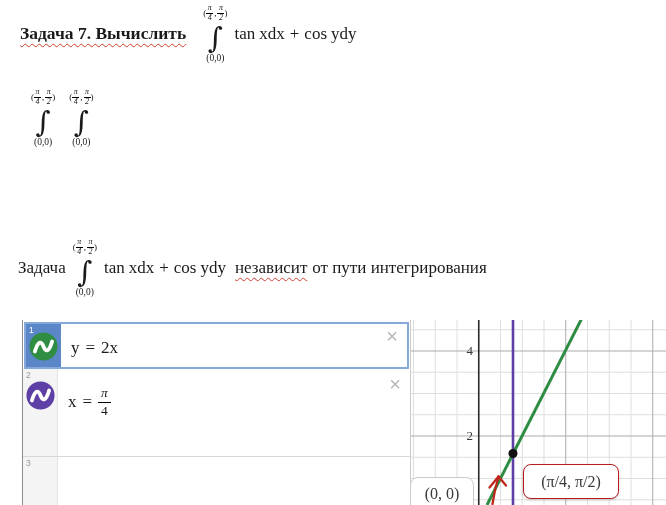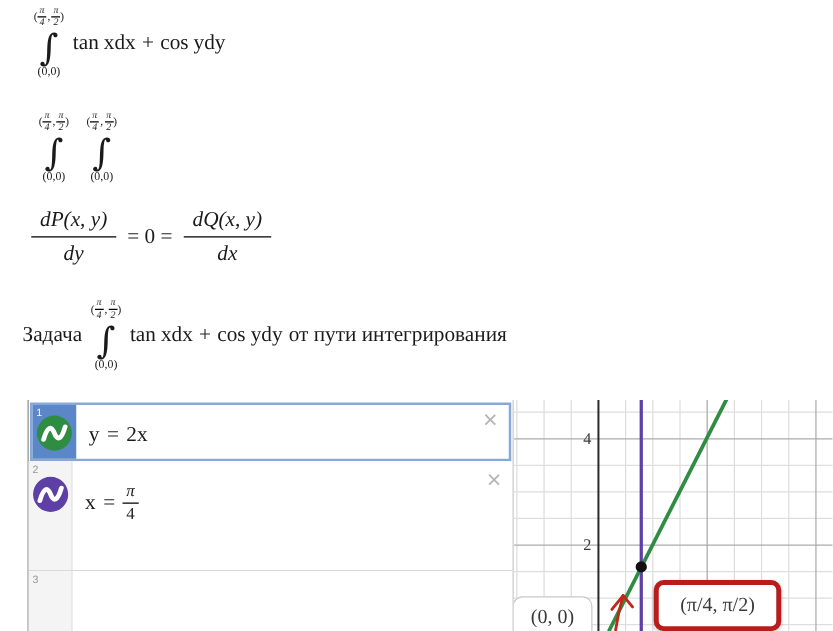--- a/index.html
+++ b/index.html
@@ -79,28 +79,29 @@
   .graph svg { position: absolute; left: 0; top: 0; }
   .ytick { position: absolute; width: 14px; text-align: right; font-size: 13px; color: #3c3c3c; }
   .ytick4 { left: 48px; top: 23px; }
   .ytick2 { left: 48px; top: 108px; }
   .glabel {
     position: absolute; background: #fff; color: #3a3a3a;
     display: flex; align-items: center; justify-content: center;
     font-size: 16px; border-radius: 8px;
   }
   .lab-origin { left: -1px; top: 157px; width: 64px; height: 42px; border: 1px solid #c9c9c9; align-items: flex-start; padding-top: 7px; box-sizing: border-box; }
-  .lab-point { left: 112px; top: 144px; width: 94px; height: 33px; border: 4px solid #b91c1c; box-shadow: 0 1px 3px rgba(0,0,0,0.18); }
+  .lab-point { left: 112px; top: 144px; width: 94px; height: 33px; border: 1px solid #b91c1c; box-shadow: 0 1px 3px rgba(0,0,0,0.18); }
 </style>
 </head>
 <body>
 
 <div class="page">
 
   <div class="mline line1">
+    <span class="doc-title sp-err">Задача 7. Вычислить</span>
     <span class="intgrp">
       <span class="ulim">
         <span>(</span>
         <span class="tfrac">
             <span class="tnum">π</span>
             <span class="tden">4</span>
           </span>
         <span class="ucomma">,</span>
         <span class="tfrac">
             <span class="tnum">π</span>
@@ -146,31 +147,20 @@
             <span class="tnum">π</span>
             <span class="tden">2</span>
           </span>
         <span>)</span>
       </span>
       <span class="intsign">∫</span>
       <span class="llim">(0,0)</span>
     </span>
   </div>
 
-  <div class="mline line3">
-    <span class="bigfrac">
-      <span class="bnum">dP(x, y)</span>
-      <span class="bden">dy</span>
-    </span>
-    <span class="eqmid"><span>=</span> <span>0</span> <span>=</span></span>
-    <span class="bigfrac">
-      <span class="bnum">dQ(x, y)</span>
-      <span class="bden">dx</span>
-    </span>
-  </div>
 
   <div class="mline line4">
     <span>Задача</span>
     <span class="intgrp">
       <span class="ulim">
         <span>(</span>
         <span class="tfrac">
             <span class="tnum">π</span>
             <span class="tden">4</span>
           </span>
@@ -180,20 +170,21 @@
             <span class="tden">2</span>
           </span>
         <span>)</span>
       </span>
       <span class="intsign">∫</span>
       <span class="llim">(0,0)</span>
     </span>
     <span>
       <span>tan</span><span class="mi tight-left">xdx</span><span class="gap">+</span><span>cos</span><span class="mi tight-left">ydy</span>
     </span>
+    <span class="sp-err" style="margin-left:9px">независит</span>
     <span style="margin-left:5px">от пути интегрирования</span>
   </div>
 
   <div class="desmos">
 
     <div class="expr-panel">
 
       <div class="drow row1">
         <div class="gutter">
           <span class="rownum">1</span>

